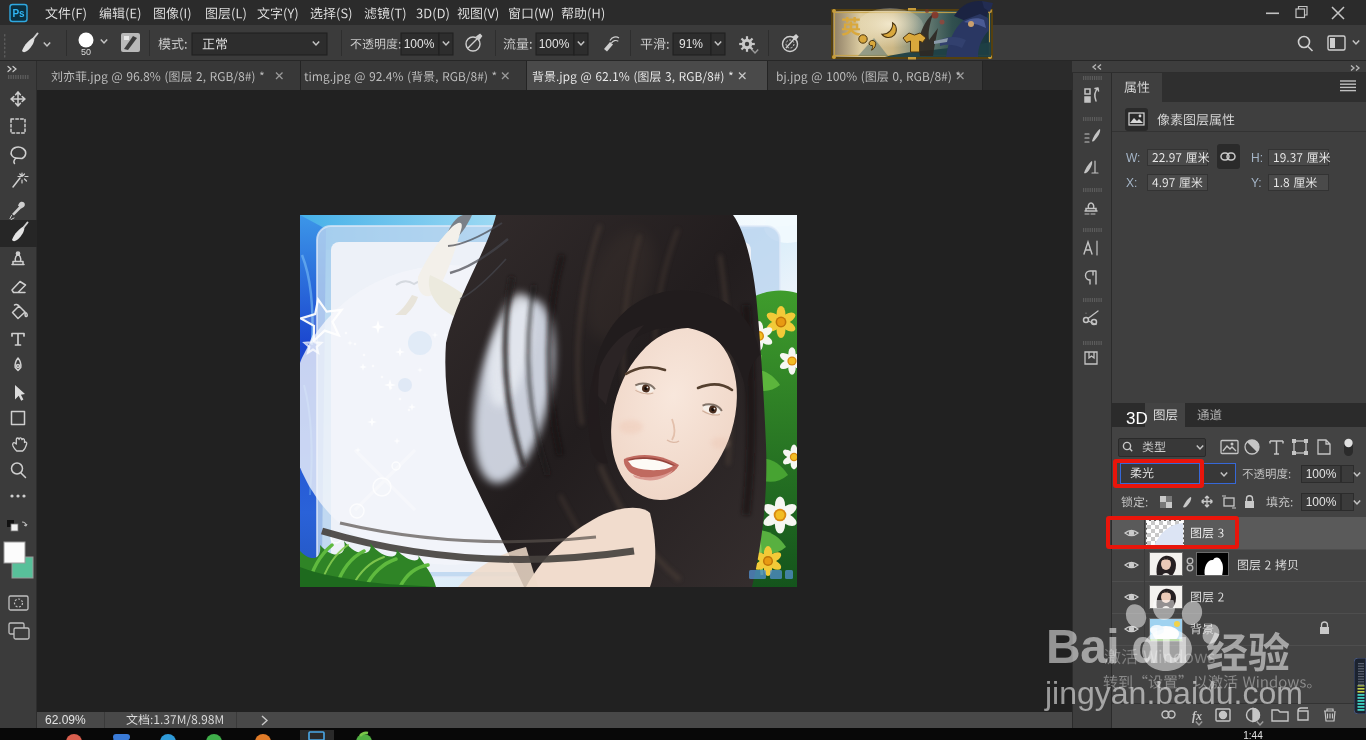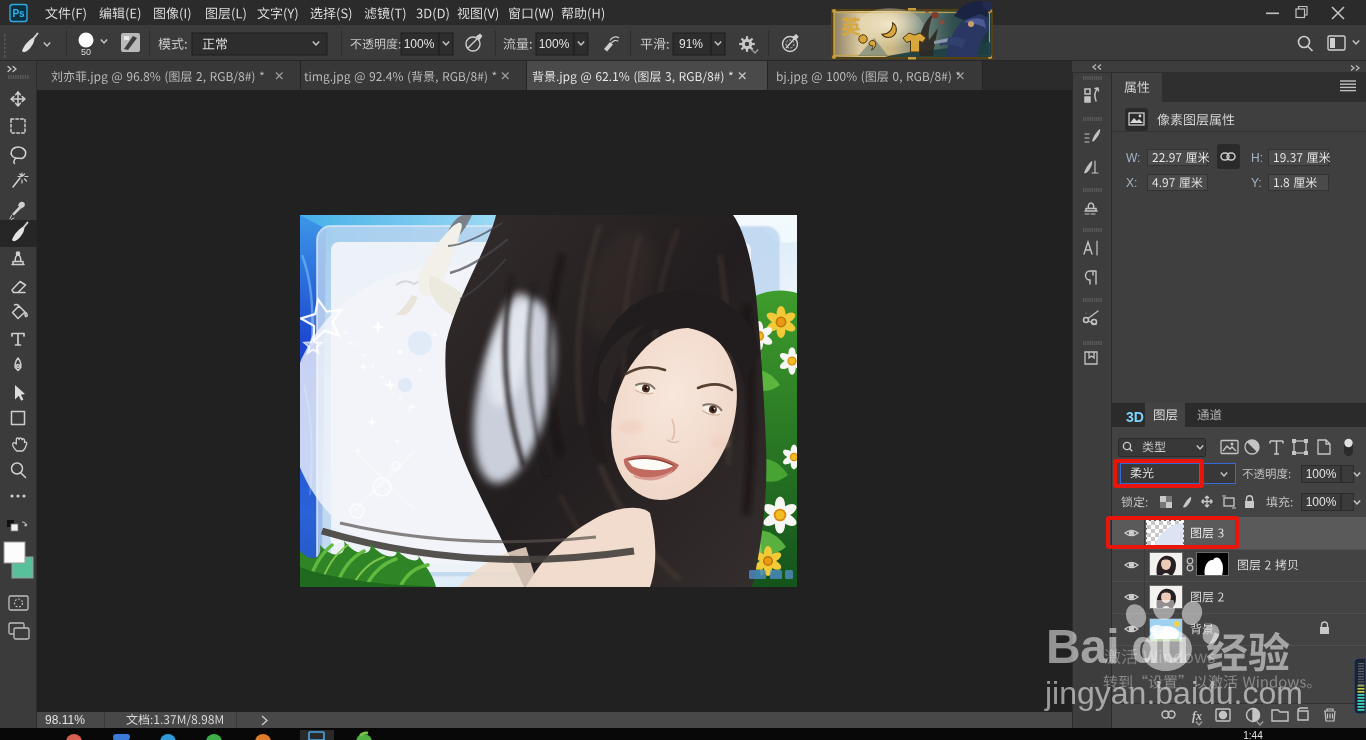--- a/index.html
+++ b/index.html
@@ -745,29 +745,29 @@
     <rect x="3.5" y="27" width="7" height="1.6" fill="#9aa84a"></rect>
     <rect x="3.5" y="30" width="7" height="1.6" fill="#c8d44a"></rect>
     <rect x="3.5" y="33" width="7" height="1.6" fill="#c8d44a"></rect>
     <rect x="3.5" y="36" width="7" height="1.8" fill="#3ecfc0"></rect>
     <rect x="3.5" y="39" width="7" height="1.8" fill="#3ecfc0"></rect>
     <rect x="3.5" y="42" width="7" height="1.8" fill="#3ecfc0"></rect>
     <rect x="3.5" y="45" width="7" height="1.8" fill="#3ecfc0"></rect>
     <rect x="3.5" y="48" width="7" height="1.8" fill="#3ecfc0"></rect>
     <rect x="3.5" y="51" width="7" height="1.8" fill="#3ecfc0"></rect>
   </svg>
-<div class="a" style="left:45px;top:713px;font-size:12px;color:#e3e3e3;font-weight:normal;white-space:nowrap;z-index:12;">98.11%</div>
+<div class="a" style="left:45px;top:713px;font-size:12px;color:#e3e3e3;font-weight:normal;white-space:nowrap;z-index:12;">62.09%</div>
 <div class="a" style="left:419px;transform:translateX(-50%);top:36.5px;font-size:12px;color:#e3e3e3;font-weight:normal;white-space:nowrap;z-index:12;">100%</div>
 <div class="a" style="left:554px;transform:translateX(-50%);top:36.5px;font-size:12px;color:#e3e3e3;font-weight:normal;white-space:nowrap;z-index:12;">100%</div>
 <div class="a" style="left:691px;transform:translateX(-50%);top:36.5px;font-size:12px;color:#e3e3e3;font-weight:normal;white-space:nowrap;z-index:12;">91%</div>
 <div class="a" style="left:1126px;top:150.5px;font-size:12px;color:#a4b4c6;font-weight:normal;white-space:nowrap;z-index:12;">W:</div>
 <div class="a" style="left:1251px;top:150.5px;font-size:12px;color:#a4b4c6;font-weight:normal;white-space:nowrap;z-index:12;">H:</div>
 <div class="a" style="left:1126px;top:175.5px;font-size:12px;color:#a4b4c6;font-weight:normal;white-space:nowrap;z-index:12;">X:</div>
 <div class="a" style="left:1251px;top:175.5px;font-size:12px;color:#a4b4c6;font-weight:normal;white-space:nowrap;z-index:12;">Y:</div>
-<div class="a" style="left:1126px;top:408.5px;font-size:14px;color:#7dd3fc;font-weight:bold;white-space:nowrap;z-index:12;">3D</div>
+<div class="a" style="left:1126px;top:408.5px;font-size:17px;color:#ffffff;font-weight:normal;white-space:nowrap;z-index:12;">3D</div>
 <div class="a" style="left:1321px;transform:translateX(-50%);top:467px;font-size:12px;color:#e3e3e3;font-weight:normal;white-space:nowrap;z-index:12;">100%</div>
 <div class="a" style="left:1321px;transform:translateX(-50%);top:495px;font-size:12px;color:#e3e3e3;font-weight:normal;white-space:nowrap;z-index:12;">100%</div>
 <div class="a" style="left:1046px;top:623px;font-size:48px;font-weight:bold;color:rgba(255,255,255,0.52);z-index:40;line-height:1;letter-spacing:-0.5px">Bai<span style="margin-left:12px">du</span></div>
 <svg class="a" style="left:1112px;top:600px;z-index:41" width="110" height="72" viewBox="0 0 110 72">
     <g fill="#ffffff" opacity="0.5">
       <ellipse cx="55" cy="50" rx="25" ry="21" transform="rotate(-8 55 50)"></ellipse>
       <ellipse cx="24" cy="16" rx="10" ry="12" transform="rotate(-18 24 16)"></ellipse>
       <ellipse cx="52" cy="7" rx="11" ry="13"></ellipse>
       <ellipse cx="80" cy="13" rx="10" ry="12" transform="rotate(14 80 13)"></ellipse>
       <ellipse cx="99" cy="34" rx="8" ry="10" transform="rotate(24 99 34)"></ellipse>

